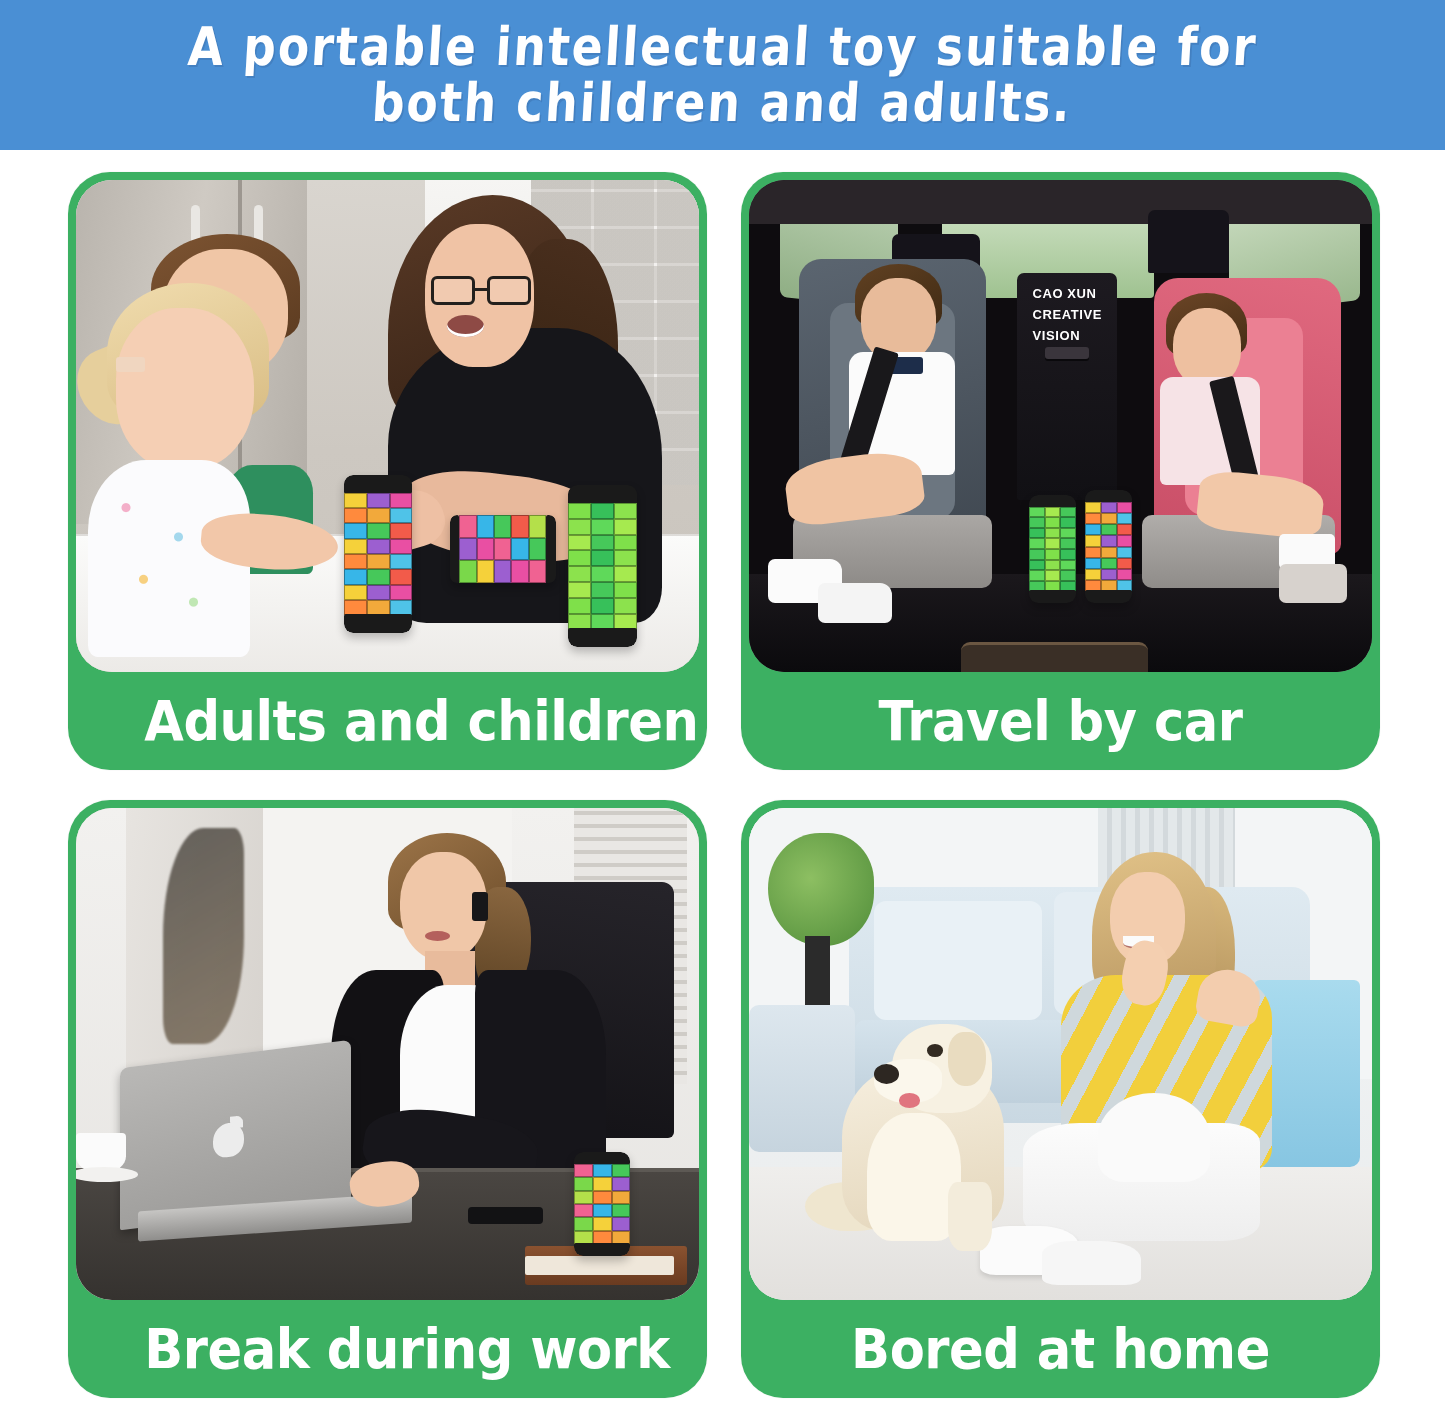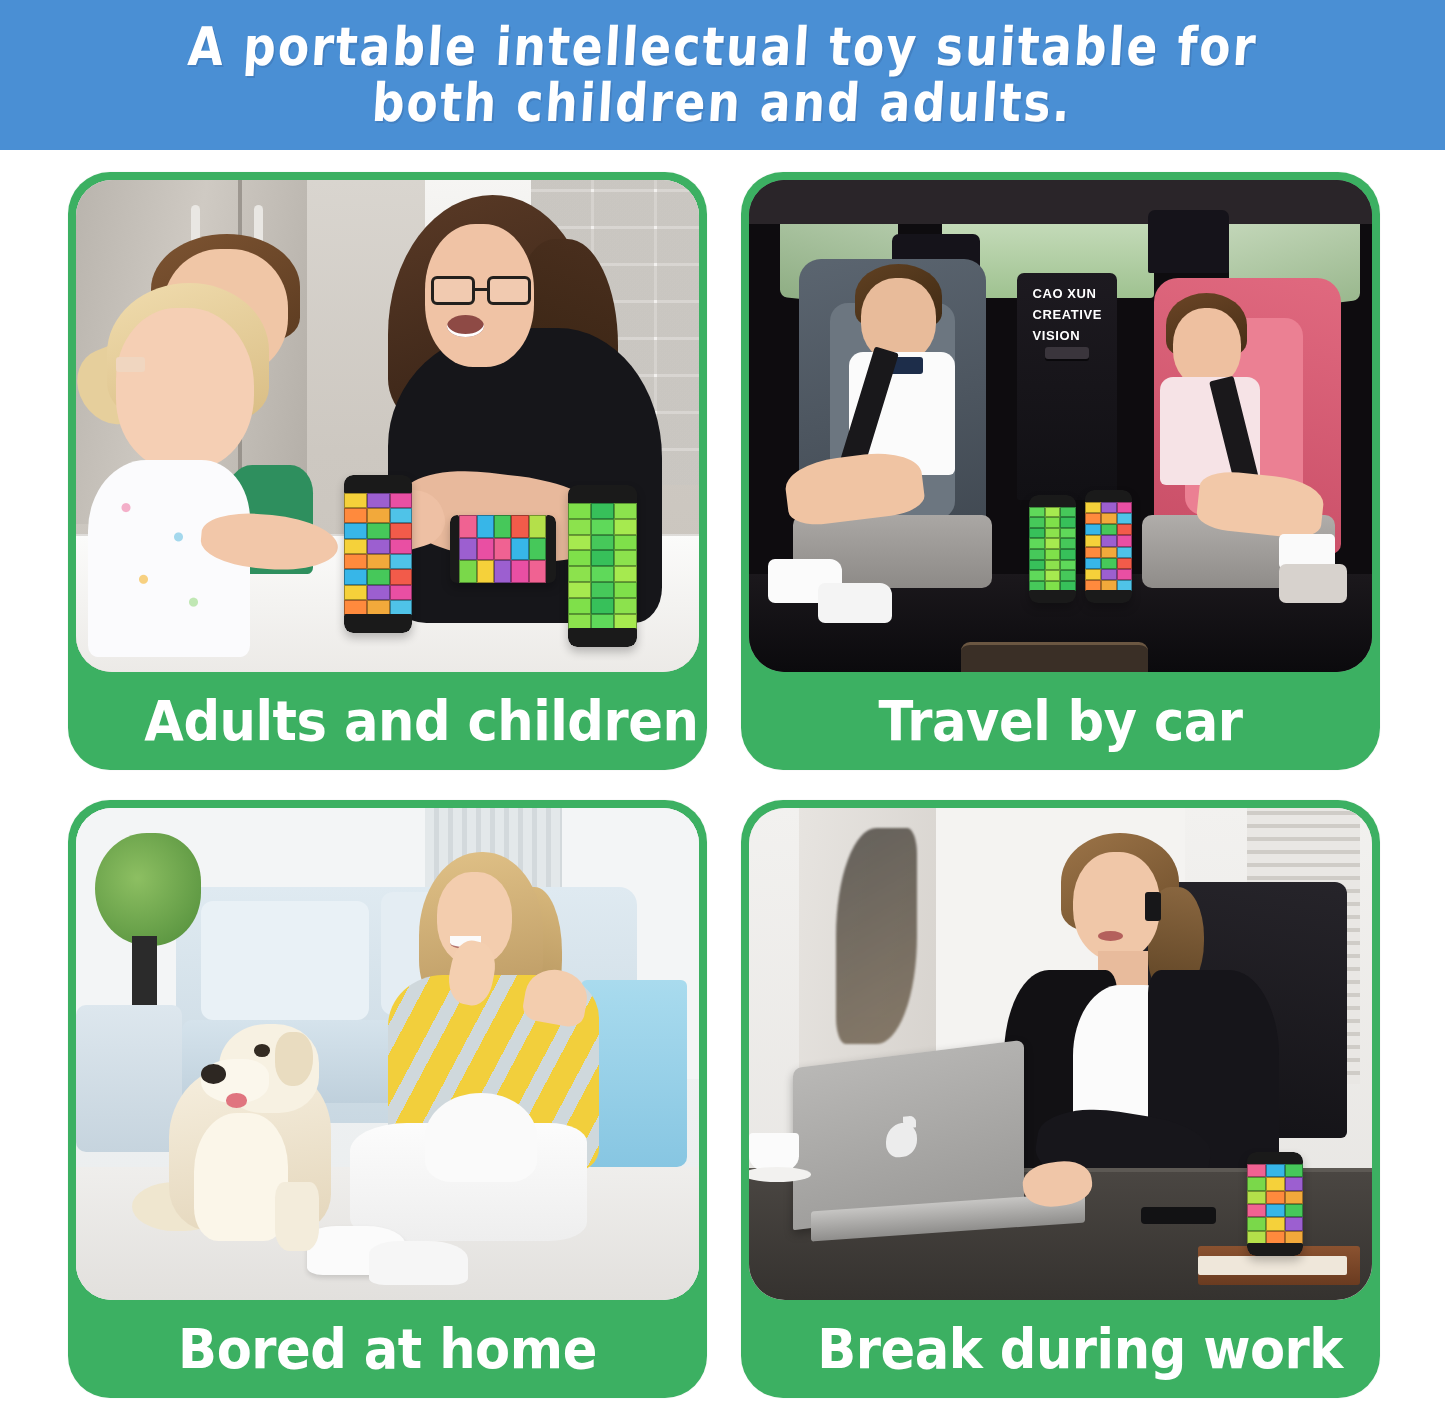--- a/index.html
+++ b/index.html
@@ -602,61 +602,20 @@
         <div class="cap bot"></div>
       </div>
 
       <div class="s2-console"></div>
     </div>
     <div class="caption">Travel by car</div>
   </div>
 
   <div class="card">
     <div class="photo">
-      <div class="s4-bg"></div>
-      <div class="s4-wall"></div>
-      <div class="s4-curtain"></div>
-      <div class="s4-sofa"></div>
-      <div class="s4-cush1"></div>
-      <div class="s4-cush2"></div>
-      <div class="s4-sofa-seat"></div>
-      <div class="s4-plant"></div>
-      <div class="s4-plant-pot"></div>
-      <div class="s4-ottoman"></div>
-      <div class="s4-blanket"></div>
-      <div class="s4-rug"></div>
-
-      <div class="s4-w-hair-back"></div>
-      <div class="s4-w-hair"></div>
-      <div class="s4-w-head"></div>
-      <div class="s4-w-smile"></div>
-      <div class="s4-sweater"></div>
-      <div class="s4-shoulder"></div>
-      <div class="s4-w-arm"></div>
-      <div class="s4-pants"></div>
-      <div class="s4-knee"></div>
-      <div class="s4-shoe1"></div>
-      <div class="s4-shoe2"></div>
-
-      <div class="s4-dog-tail"></div>
-      <div class="s4-dog-body"></div>
-      <div class="s4-dog-chest"></div>
-      <div class="s4-dog-head"></div>
-      <div class="s4-dog-ear"></div>
-      <div class="s4-dog-snout"></div>
-      <div class="s4-dog-eye"></div>
-      <div class="s4-dog-nose"></div>
-      <div class="s4-dog-tongue"></div>
-      <div class="s4-dog-leg"></div>
-    </div>
-    <div class="caption">Bored at home</div>
-  </div>
-
-  <div class="card">
-    <div class="photo">
       <div class="s3-bg"></div>
       <div class="s3-wall"></div>
       <div class="s3-pillar"></div>
       <div class="s3-art"></div>
       <div class="s3-blind"></div>
       <div class="s3-chair"></div>
 
       <div class="s3-hair"></div>
       <div class="s3-pony"></div>
       <div class="s3-head"></div>
@@ -700,13 +659,54 @@
             <i style="background: rgb(180, 224, 74);"></i>
             <i style="background: rgb(255, 138, 61);"></i>
             <i style="background: rgb(242, 169, 59);"></i>
           </div>
         <div class="cap bot"></div>
       </div>
     </div>
     <div class="caption left-align">Break during work</div>
   </div>
 
+  <div class="card">
+    <div class="photo">
+      <div class="s4-bg"></div>
+      <div class="s4-wall"></div>
+      <div class="s4-curtain"></div>
+      <div class="s4-sofa"></div>
+      <div class="s4-cush1"></div>
+      <div class="s4-cush2"></div>
+      <div class="s4-sofa-seat"></div>
+      <div class="s4-plant"></div>
+      <div class="s4-plant-pot"></div>
+      <div class="s4-ottoman"></div>
+      <div class="s4-blanket"></div>
+      <div class="s4-rug"></div>
+
+      <div class="s4-w-hair-back"></div>
+      <div class="s4-w-hair"></div>
+      <div class="s4-w-head"></div>
+      <div class="s4-w-smile"></div>
+      <div class="s4-sweater"></div>
+      <div class="s4-shoulder"></div>
+      <div class="s4-w-arm"></div>
+      <div class="s4-pants"></div>
+      <div class="s4-knee"></div>
+      <div class="s4-shoe1"></div>
+      <div class="s4-shoe2"></div>
+
+      <div class="s4-dog-tail"></div>
+      <div class="s4-dog-body"></div>
+      <div class="s4-dog-chest"></div>
+      <div class="s4-dog-head"></div>
+      <div class="s4-dog-ear"></div>
+      <div class="s4-dog-snout"></div>
+      <div class="s4-dog-eye"></div>
+      <div class="s4-dog-nose"></div>
+      <div class="s4-dog-tongue"></div>
+      <div class="s4-dog-leg"></div>
+    </div>
+    <div class="caption">Bored at home</div>
+  </div>
+
 </div>
 
 </body></html>

